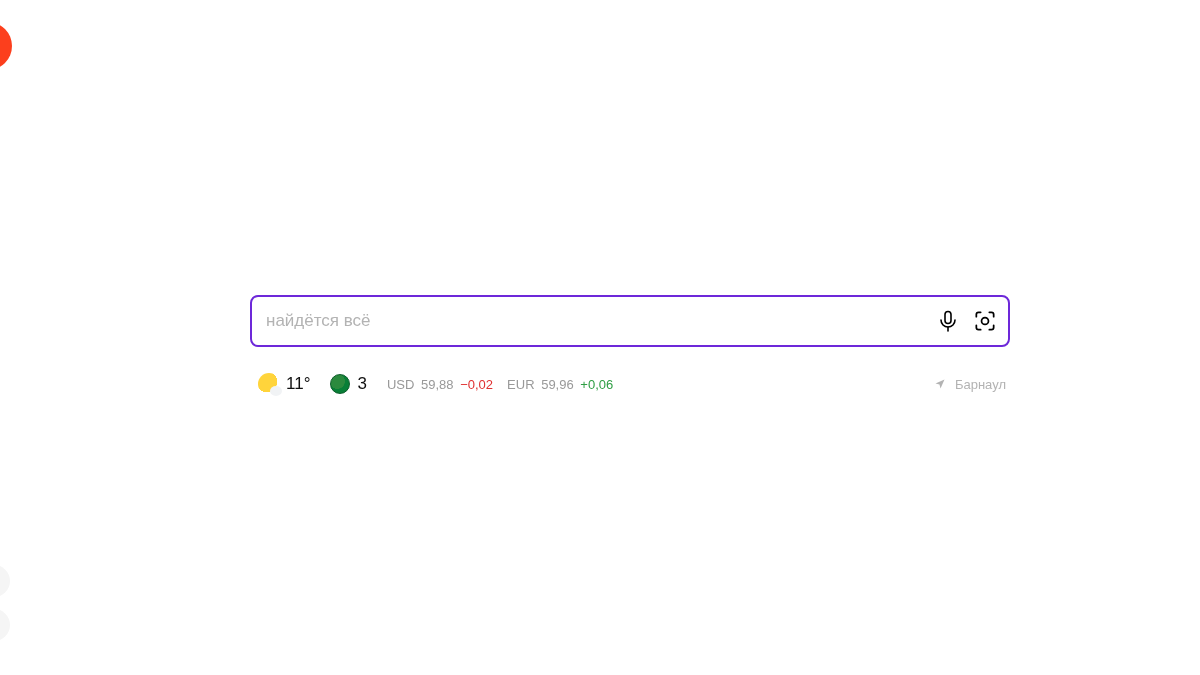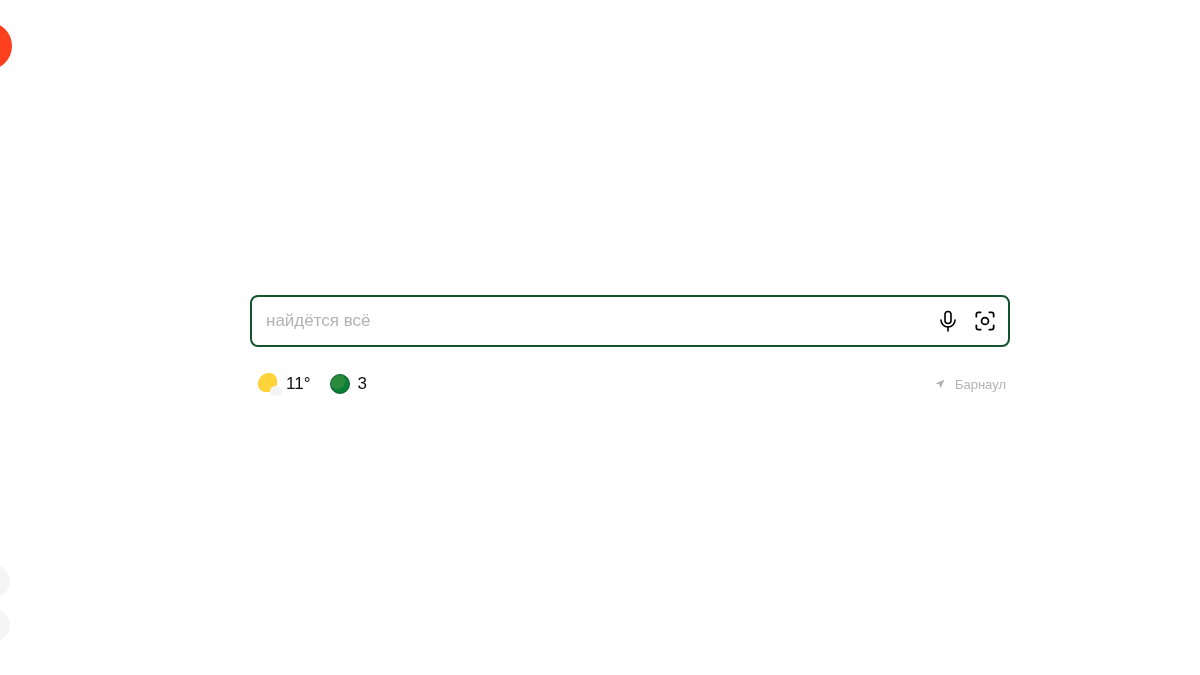--- a/index.html
+++ b/index.html
@@ -36,21 +36,21 @@
     }
     .main {
       position: absolute;
       left: 250px;
       top: 295px;
       width: 760px;
     }
     .search-wrap {
       width: 100%;
       height: 52px;
-      border: 2px solid #14532d;
+      border: 2px solid #6d28d9;
       border-radius: 8px;
       display: flex;
       align-items: center;
       padding: 0 10px 0 14px;
       background: #fff;
     }
     .search-input {
       flex: 1;
       border: none;
       outline: none;
@@ -156,20 +156,32 @@
 
   <div class="infoline">
     <div class="weather">
       <span class="weather-icon"></span>
       <span>11°</span>
     </div>
     <div class="traffic">
       <span class="traffic-icon"></span>
       <span>3</span>
     </div>
+    <div class="rates">
+      <span>
+        <span class="rate-label">USD</span>
+        <span class="rate-val">59,88</span>
+        <span class="rate-delta-neg">−0,02</span>
+      </span>
+      <span>
+        <span class="rate-label">EUR</span>
+        <span class="rate-val">59,96</span>
+        <span class="rate-delta-pos">+0,06</span>
+      </span>
+    </div>
     <div class="location">
       <svg width="12" height="12" viewBox="0 0 24 24" fill="#b3b3b3">
         <path d="M3 11l18-8-8 18-2-8-8-2z"></path>
       </svg>
       <span>Барнаул</span>
     </div>
   </div>
 </div>
 
 </body></html>

